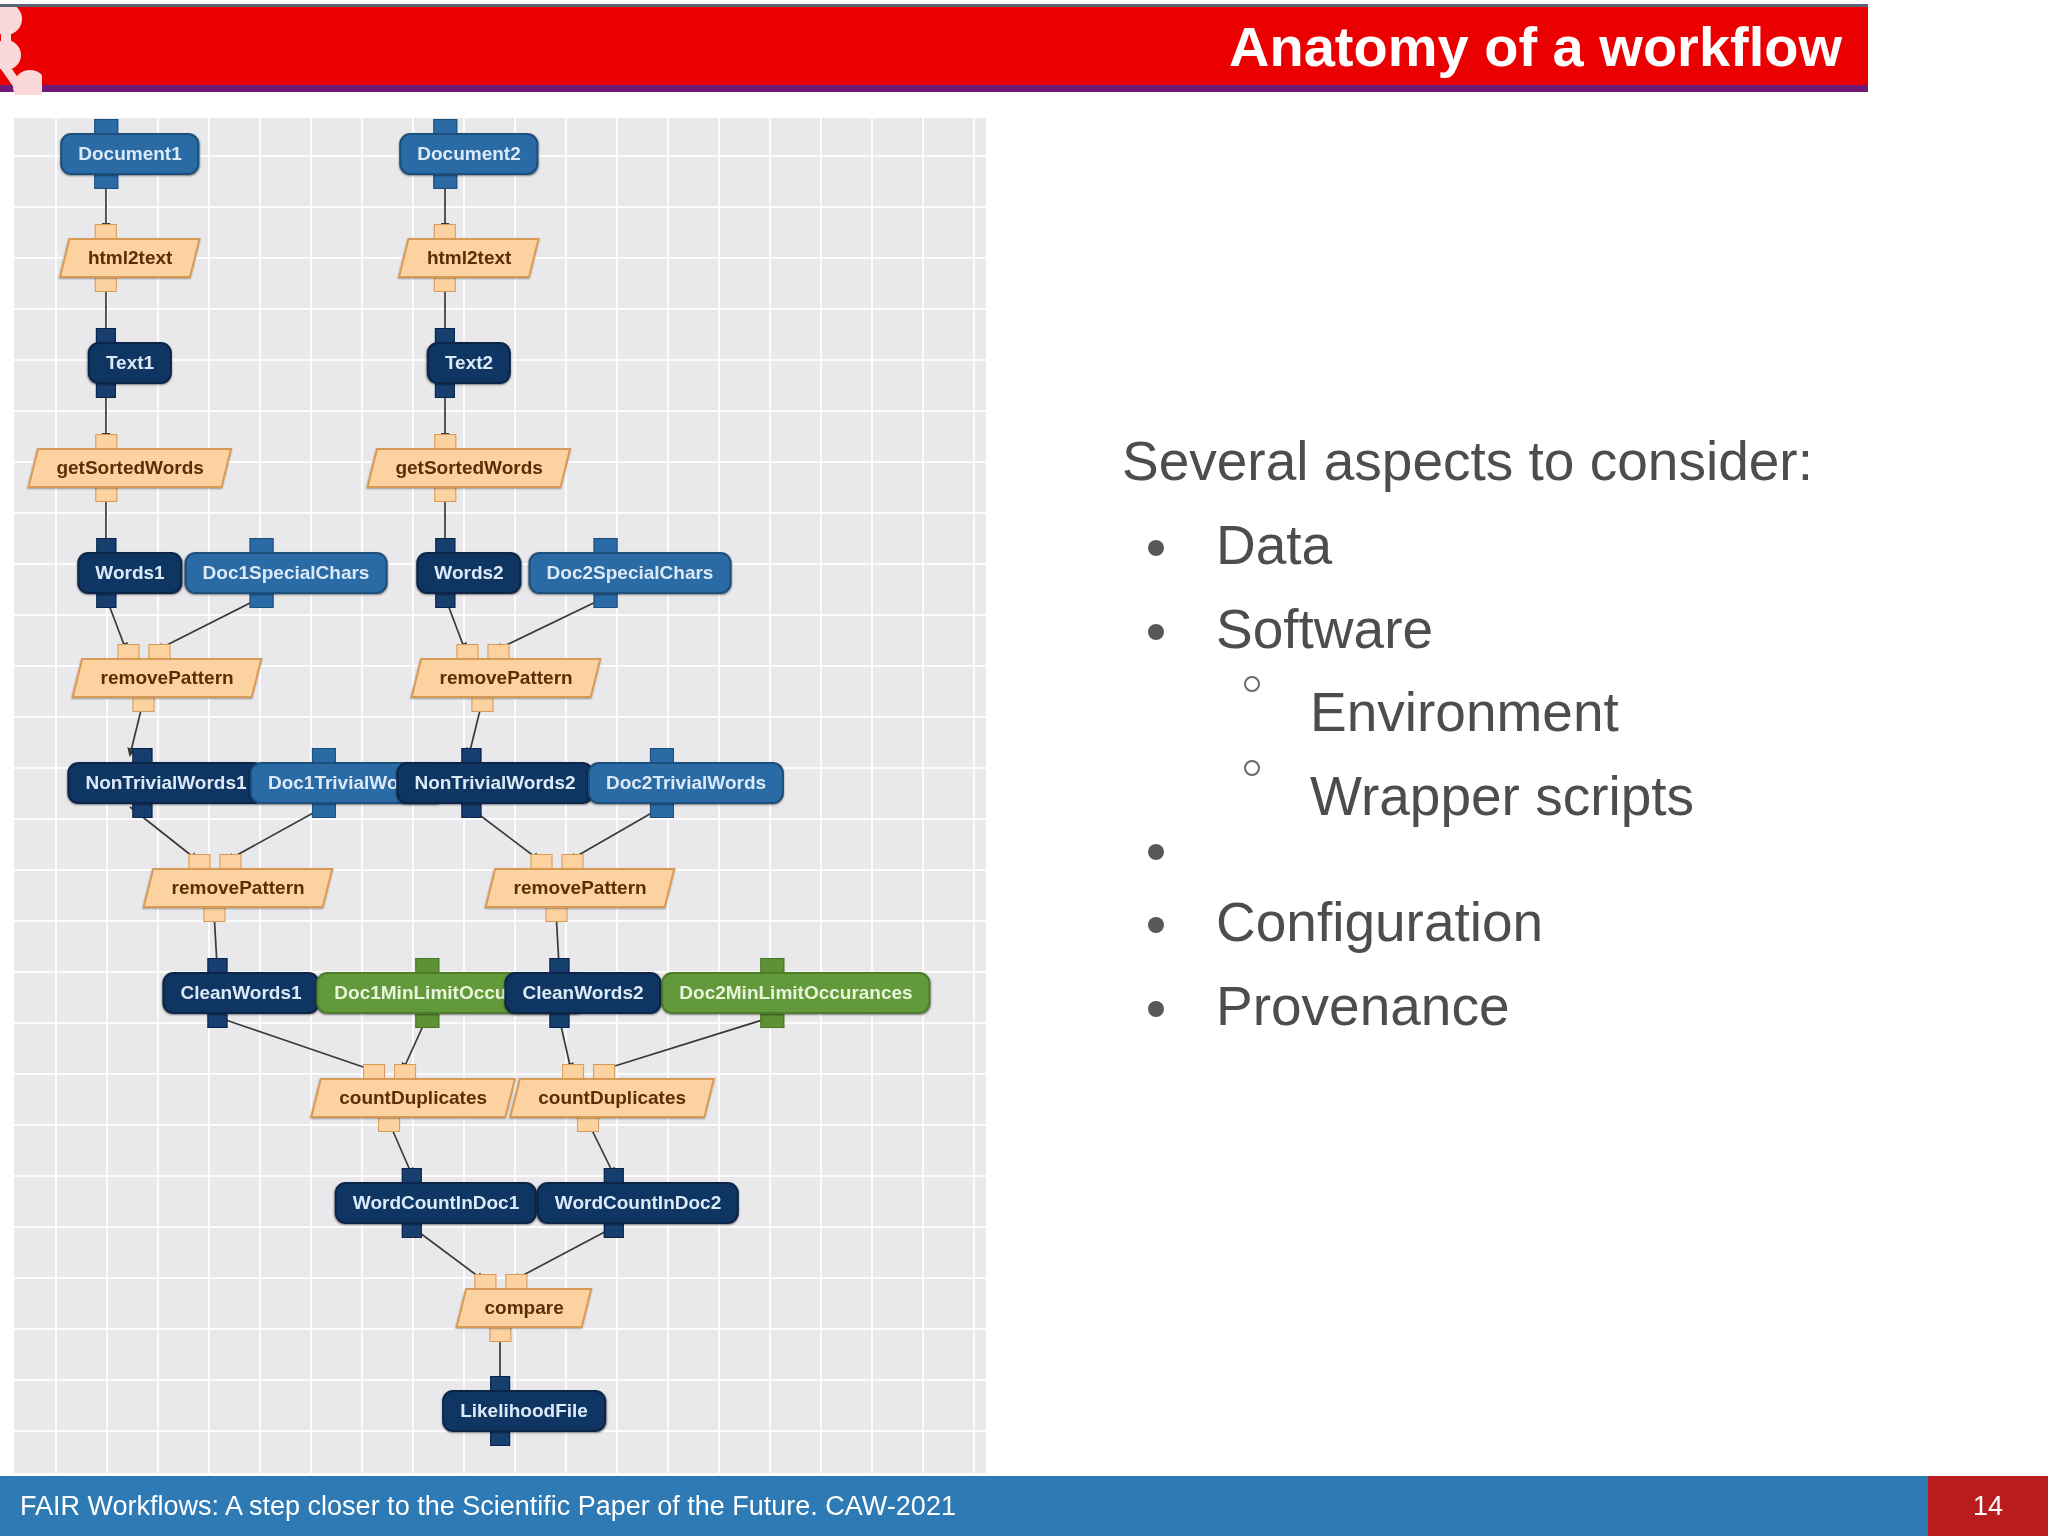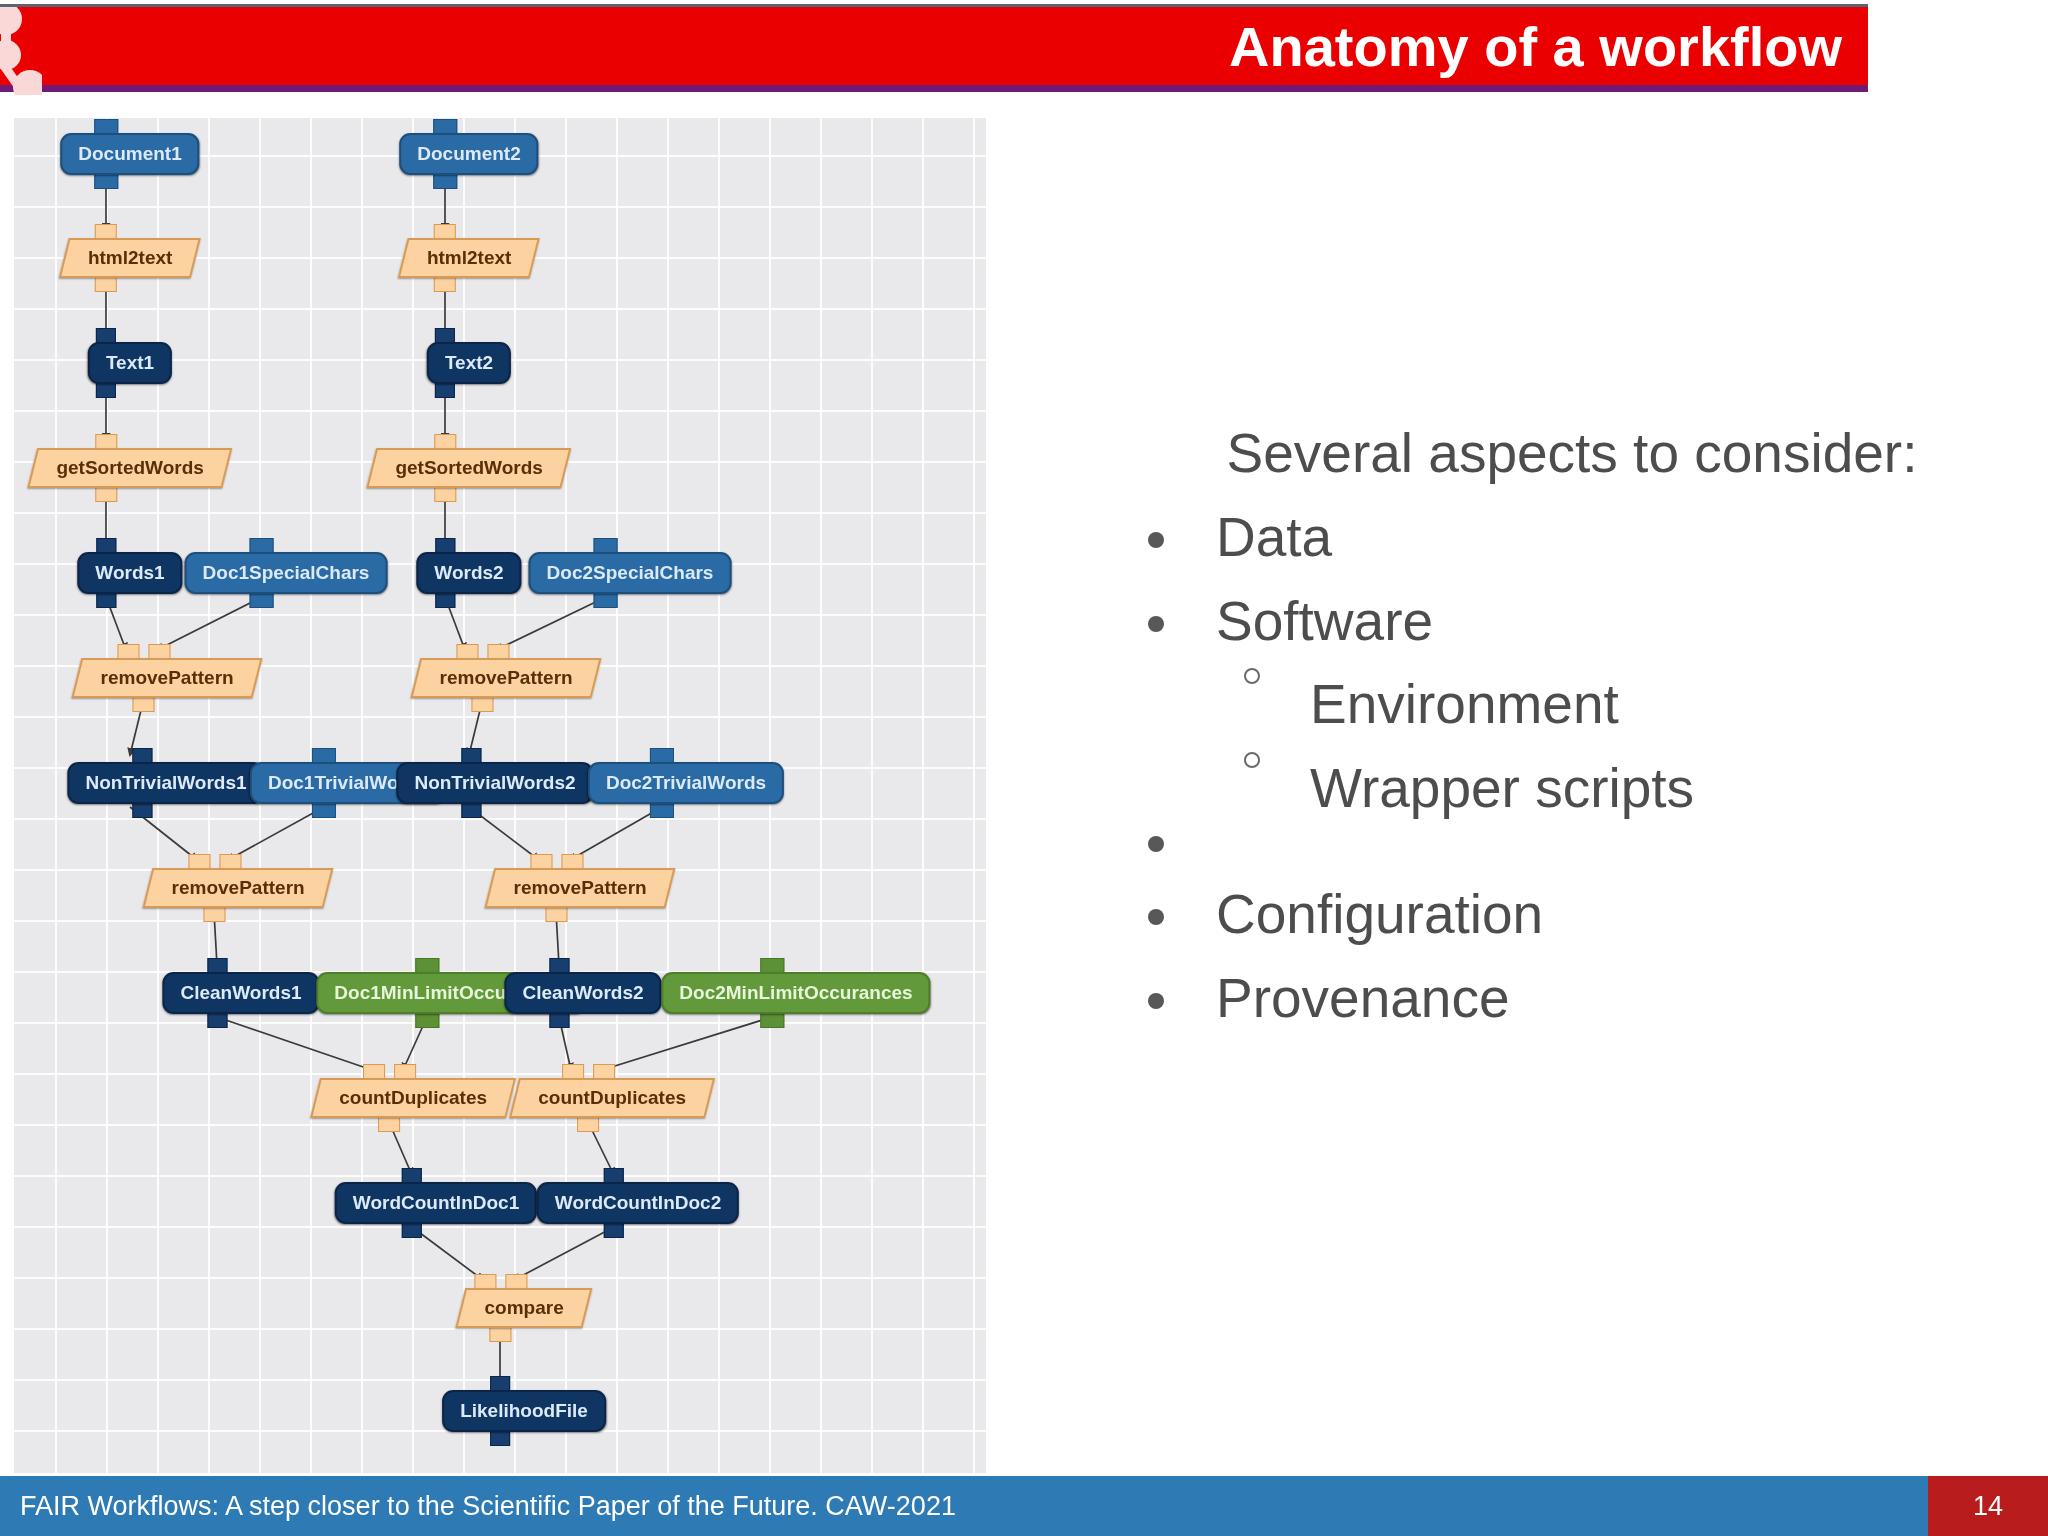--- a/index.html
+++ b/index.html
@@ -84,21 +84,21 @@
   .proc .pport.pout{bottom:-14px;left:50%;transform:translateX(-50%);}
   .proc .pport.pin.single{left:50%;transform:translateX(-50%);}
   .proc .pport.pin.left{left:50%;margin-left:-26px;}
   .proc .pport.pin.right{left:50%;margin-left:5px;}
 
   
   .bullets{
     position:absolute;left:1122px;top:425px;width:900px;
     color:#4d4d4d;font-family:"Liberation Sans", sans-serif;
   }
-  .lead{font-size:55px;line-height:1.05;margin:0 0 26px 0;text-align:center;}
+  .lead{font-size:55px;line-height:1.05;margin:8px 0 26px 0;}
   .b1{display:flex;align-items:baseline;margin:0 0 26px 0;}
   .b1 .dot{
     width:16px;height:16px;border-radius:50%;background:#585858;
     flex:0 0 auto;margin-right:52px;margin-left:26px;
     transform:translateY(-8px);
   }
   .b1 .tx{font-size:55px;line-height:1.05;}
   .b2{display:flex;align-items:flex-start;margin:0 0 26px 0;}
   .b2 .ring{
     width:16px;height:16px;border-radius:50%;border:2.5px solid #6a6a6a;

